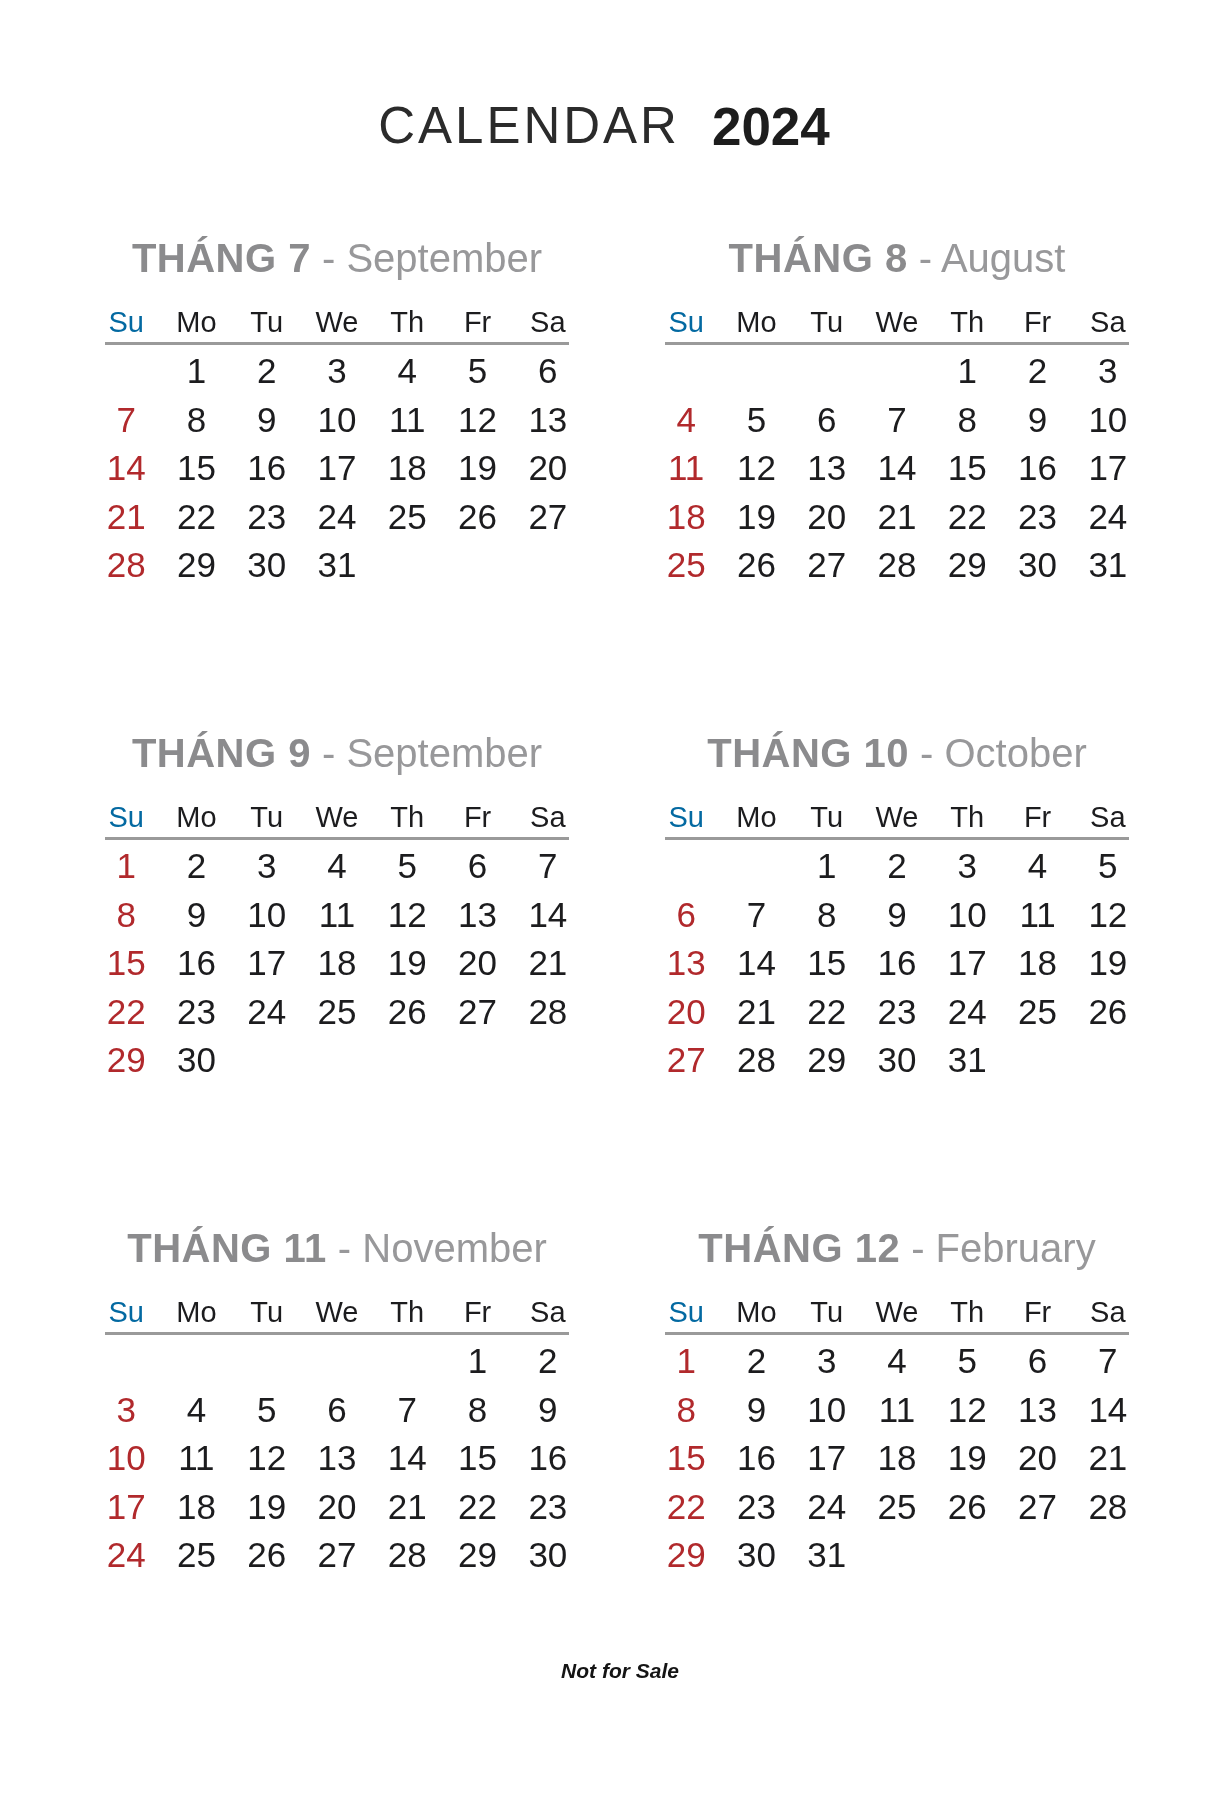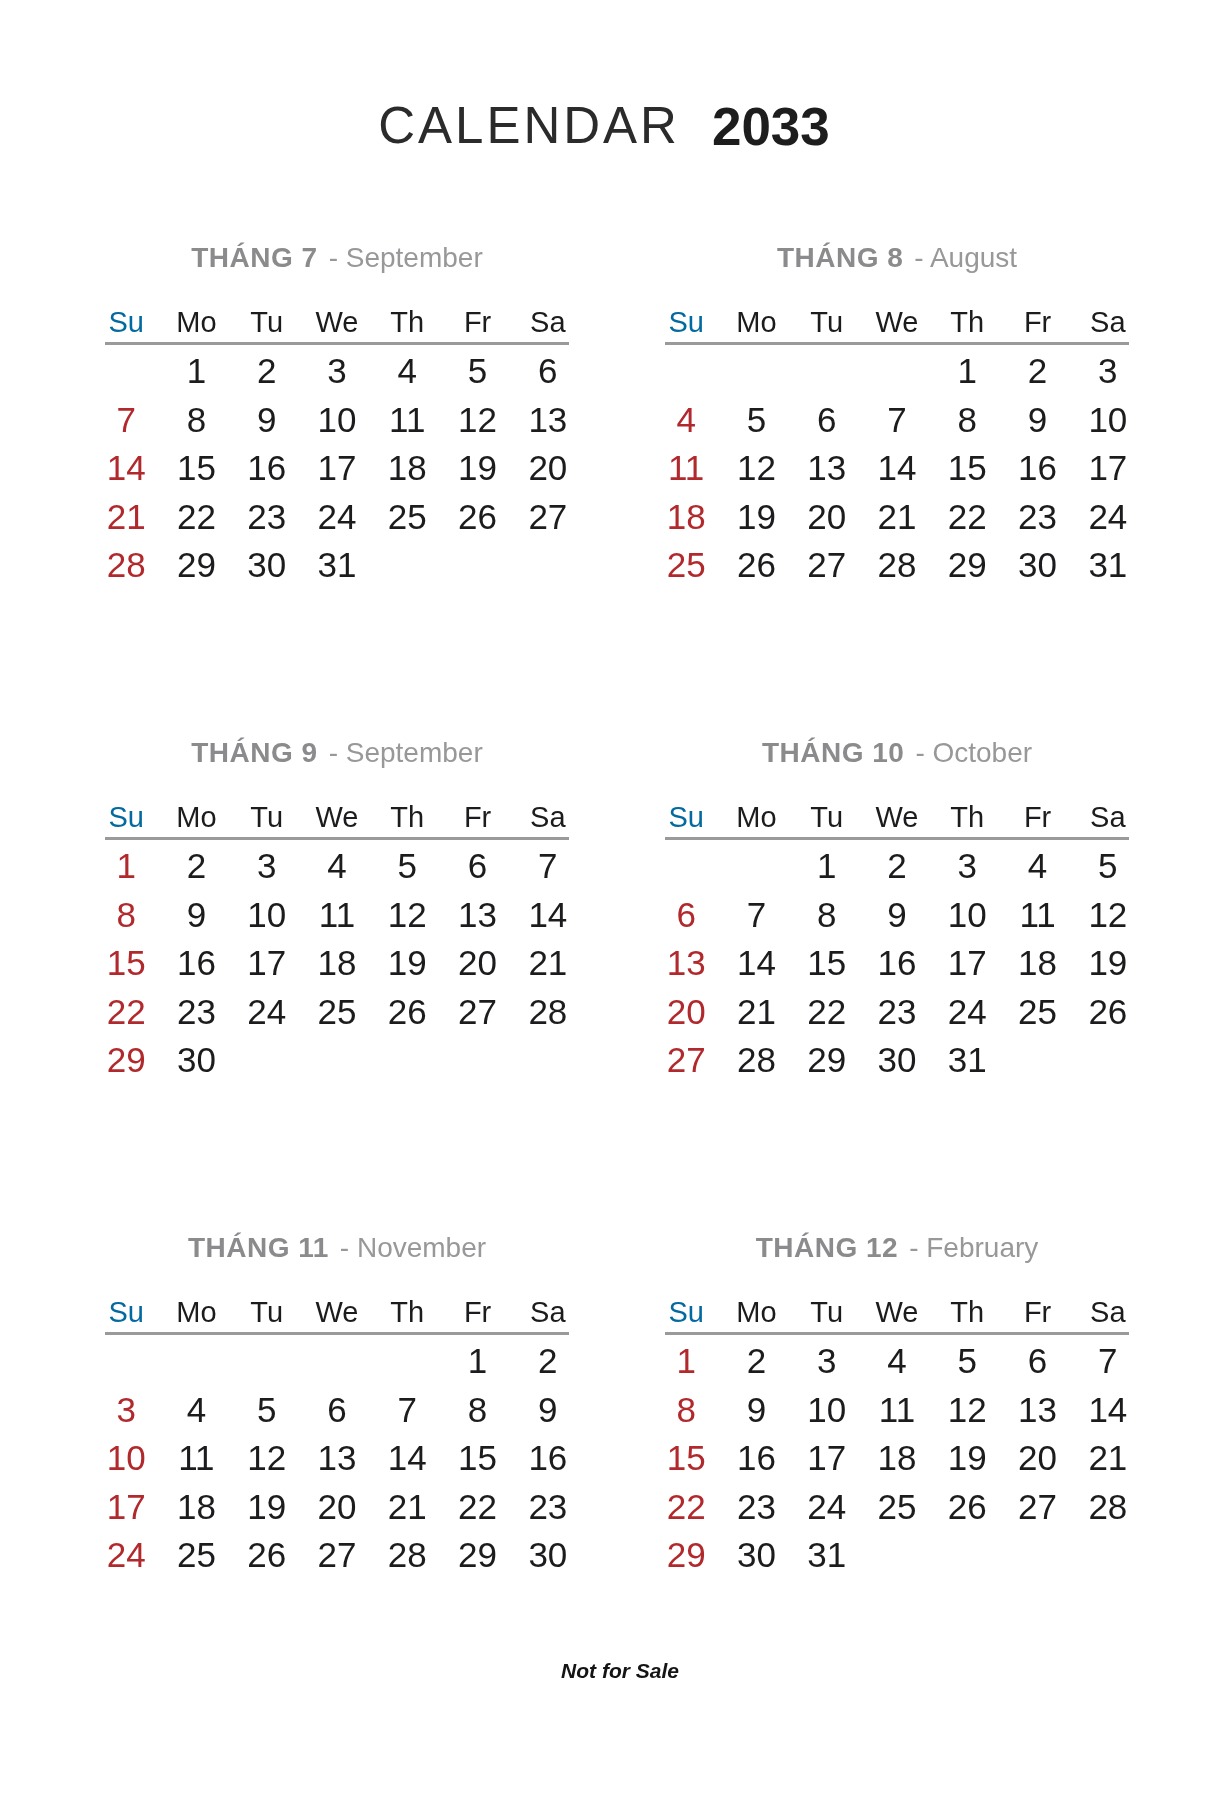--- a/index.html
+++ b/index.html
@@ -26,21 +26,21 @@
   .month{position:absolute;width:492px;}
   .m-left{left:91px;}
   .m-right{left:651px;}
   .r0{top:226px;}
   .r1{top:721px;}
   .r2{top:1216px;}
 
   .month-title{
     position:absolute;top:0;left:0;width:100%;height:64px;margin:0;
     display:flex;justify-content:center;align-items:center;gap:11px;
-    font-size:28px;
+    font-size:40px;
   }
   .month-title .vi{font-weight:700;color:#8b8b8d;letter-spacing:0.5px;}
   .month-title .en{font-weight:400;color:#98989a;}
 
   .weekdays{
     position:absolute;top:72px;left:0;width:100%;height:48px;
     display:grid;grid-template-columns:repeat(7,1fr);
   }
   .weekdays .wd{
     display:flex;align-items:center;justify-content:center;
@@ -76,21 +76,21 @@
     font-size:21px;font-weight:700;font-style:italic;line-height:25px;padding-left:12px;
   }
 </style>
 </head>
 <body>
 
 <div class="page">
 
   <div class="main-title">
     <span class="word">CALENDAR</span>
-    <span class="year">2033</span>
+    <span class="year">2024</span>
   </div>
 
   <section class="month m-left r0">
     <h2 class="month-title">
       <span class="vi">THÁNG 7</span>
       <span class="en">- September</span>
     </h2>
     <div class="weekdays">
         <span class="wd sun">Su</span>
         <span class="wd">Mo</span>

